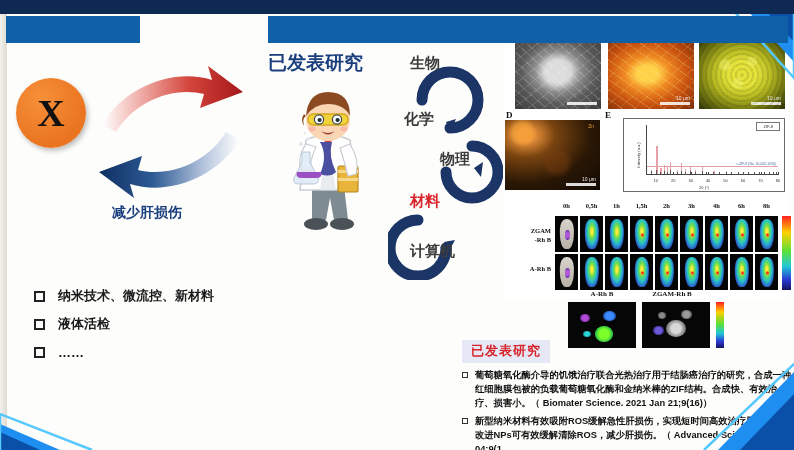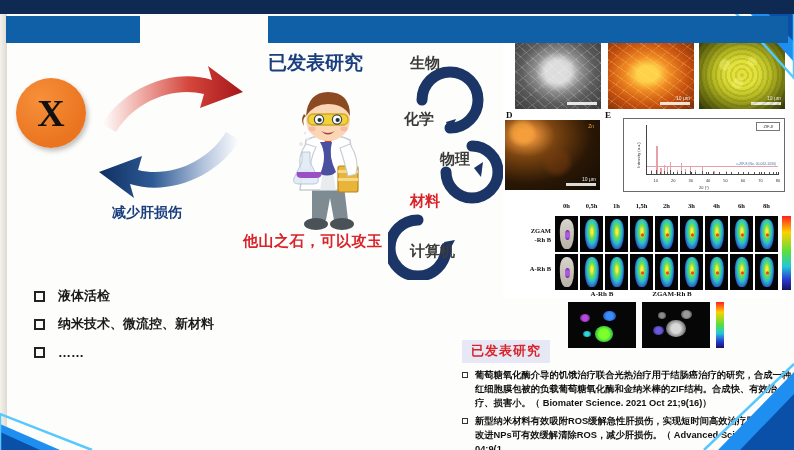--- a/index.html
+++ b/index.html
@@ -223,21 +223,20 @@
       <circle cx="61" cy="37.5" r="4.6" fill="#ffffff" stroke="#3b4a56" stroke-width="1.2"></circle>
       <circle cx="43.6" cy="38" r="2.1" fill="#21303c"></circle>
       <circle cx="61.6" cy="38" r="2.1" fill="#21303c"></circle>
 
       <path d="M45,49 q7,7 14,0 q-7,4 -14,0 Z" fill="#a33b3b"></path>
       <ellipse cx="36" cy="47" rx="3.6" ry="2.4" fill="#f7b2a2" opacity=".8"></ellipse>
       <ellipse cx="68" cy="47" rx="3.6" ry="2.4" fill="#f7b2a2" opacity=".8"></ellipse>
     </svg>
   </div>
 
-  <div class="motto">他山之石，可以攻玉</div>
 
   <div class="spiral">
     <svg width="118" height="238" viewBox="0 0 118 238">
       <g fill="none" stroke="#1b3566" stroke-width="11" stroke-linecap="round">
         <path d="M34,58 a28,28 0 1,1 28,28"></path>
         <path d="M84,104 a26,26 0 1,1 -26,26"></path>
         <path d="M30,178 a28,28 0 1,0 28,28"></path>
       </g>
       <path d="M58,80 l10,-3 l-6,14 Z" fill="#1b3566"></path>
       <path d="M86,126 l9,-6 l-2,15 Z" fill="#1b3566"></path>
@@ -246,25 +245,25 @@
     <div class="sp-label" style="left:22px;top:12px;">生物</div>
     <div class="sp-label" style="left:16px;top:68px;">化学</div>
     <div class="sp-label" style="left:52px;top:108px;">物理</div>
     <div class="sp-label red" style="left:22px;top:150px;">材料</div>
     <div class="sp-label" style="left:22px;top:200px;">计算机</div>
   </div>
 
   <div class="bullets">
     <div class="bullet">
       <span class="chk"></span>
-      <span class="btxt">液体活检</span>
+      <span class="btxt">纳米技术、微流控、新材料</span>
     </div>
     <div class="bullet">
       <span class="chk"></span>
-      <span class="btxt">纳米技术、微流控、新材料</span>
+      <span class="btxt">液体活检</span>
     </div>
     <div class="bullet">
       <span class="chk"></span>
       <span class="btxt">……</span>
     </div>
   </div>
 
   <div class="figwrap">
     <div class="plabel" style="left:3px;top:0px;">A</div>
     <div class="panel semA" style="left:12px;top:11px;width:86px;height:68px;">
@@ -459,21 +458,21 @@
       <div class="blob" style="left:16%;top:52%;width:16%;height:20%;background:radial-gradient(circle,#6a5ad8 0 40%,#1a1050 100%);"></div>
       <div class="blob" style="left:24%;top:22%;width:12%;height:14%;background:radial-gradient(circle,#8a8a8a 0 40%,#242424 100%);"></div>
     </div>
     <div class="cbar" style="left:160px;top:12px;height:46px;width:8px;"></div>
   </div>
 
   <div class="pubhead">已发表研究</div>
   <div class="publist">
     <div class="pubitem">
       <span class="pchk"></span>
-      <span class="ptxt">葡萄糖氧化酶介导的饥饿治疗联合光热治疗用于结肠癌治疗的研究，合成一种红细胞膜包被的负载葡萄糖氧化酶和金纳米棒的ZIF结构。合成快、有效治疗、损害小。（ Biomater Science. 2021 Oct 21;9(16)）</span>
+      <span class="ptxt">葡萄糖氧化酶介导的饥饿治疗联合光热治疗用于结肠癌治疗的研究，合成一种红细胞膜包被的负载葡萄糖氧化酶和金纳米棒的ZIF结构。合成快、有效治疗、损害小。（ Biomater Science. 2021 Jan 21;9(16)）</span>
     </div>
     <div class="pubitem">
       <span class="pchk"></span>
       <span class="ptxt">新型纳米材料有效吸附ROS缓解急性肝损伤，实现短时间高效治疗肝损伤。改进NPs可有效缓解清除ROS，减少肝损伤。（ Advanced Science. 2022 04;9(1</span>
     </div>
   </div>
 
   <div class="corner-tr">
     <svg width="96" height="120" viewBox="0 0 96 120">
       <path d="M96,0 L40,0 L96,62 Z" fill="#1e8ff0"></path>

